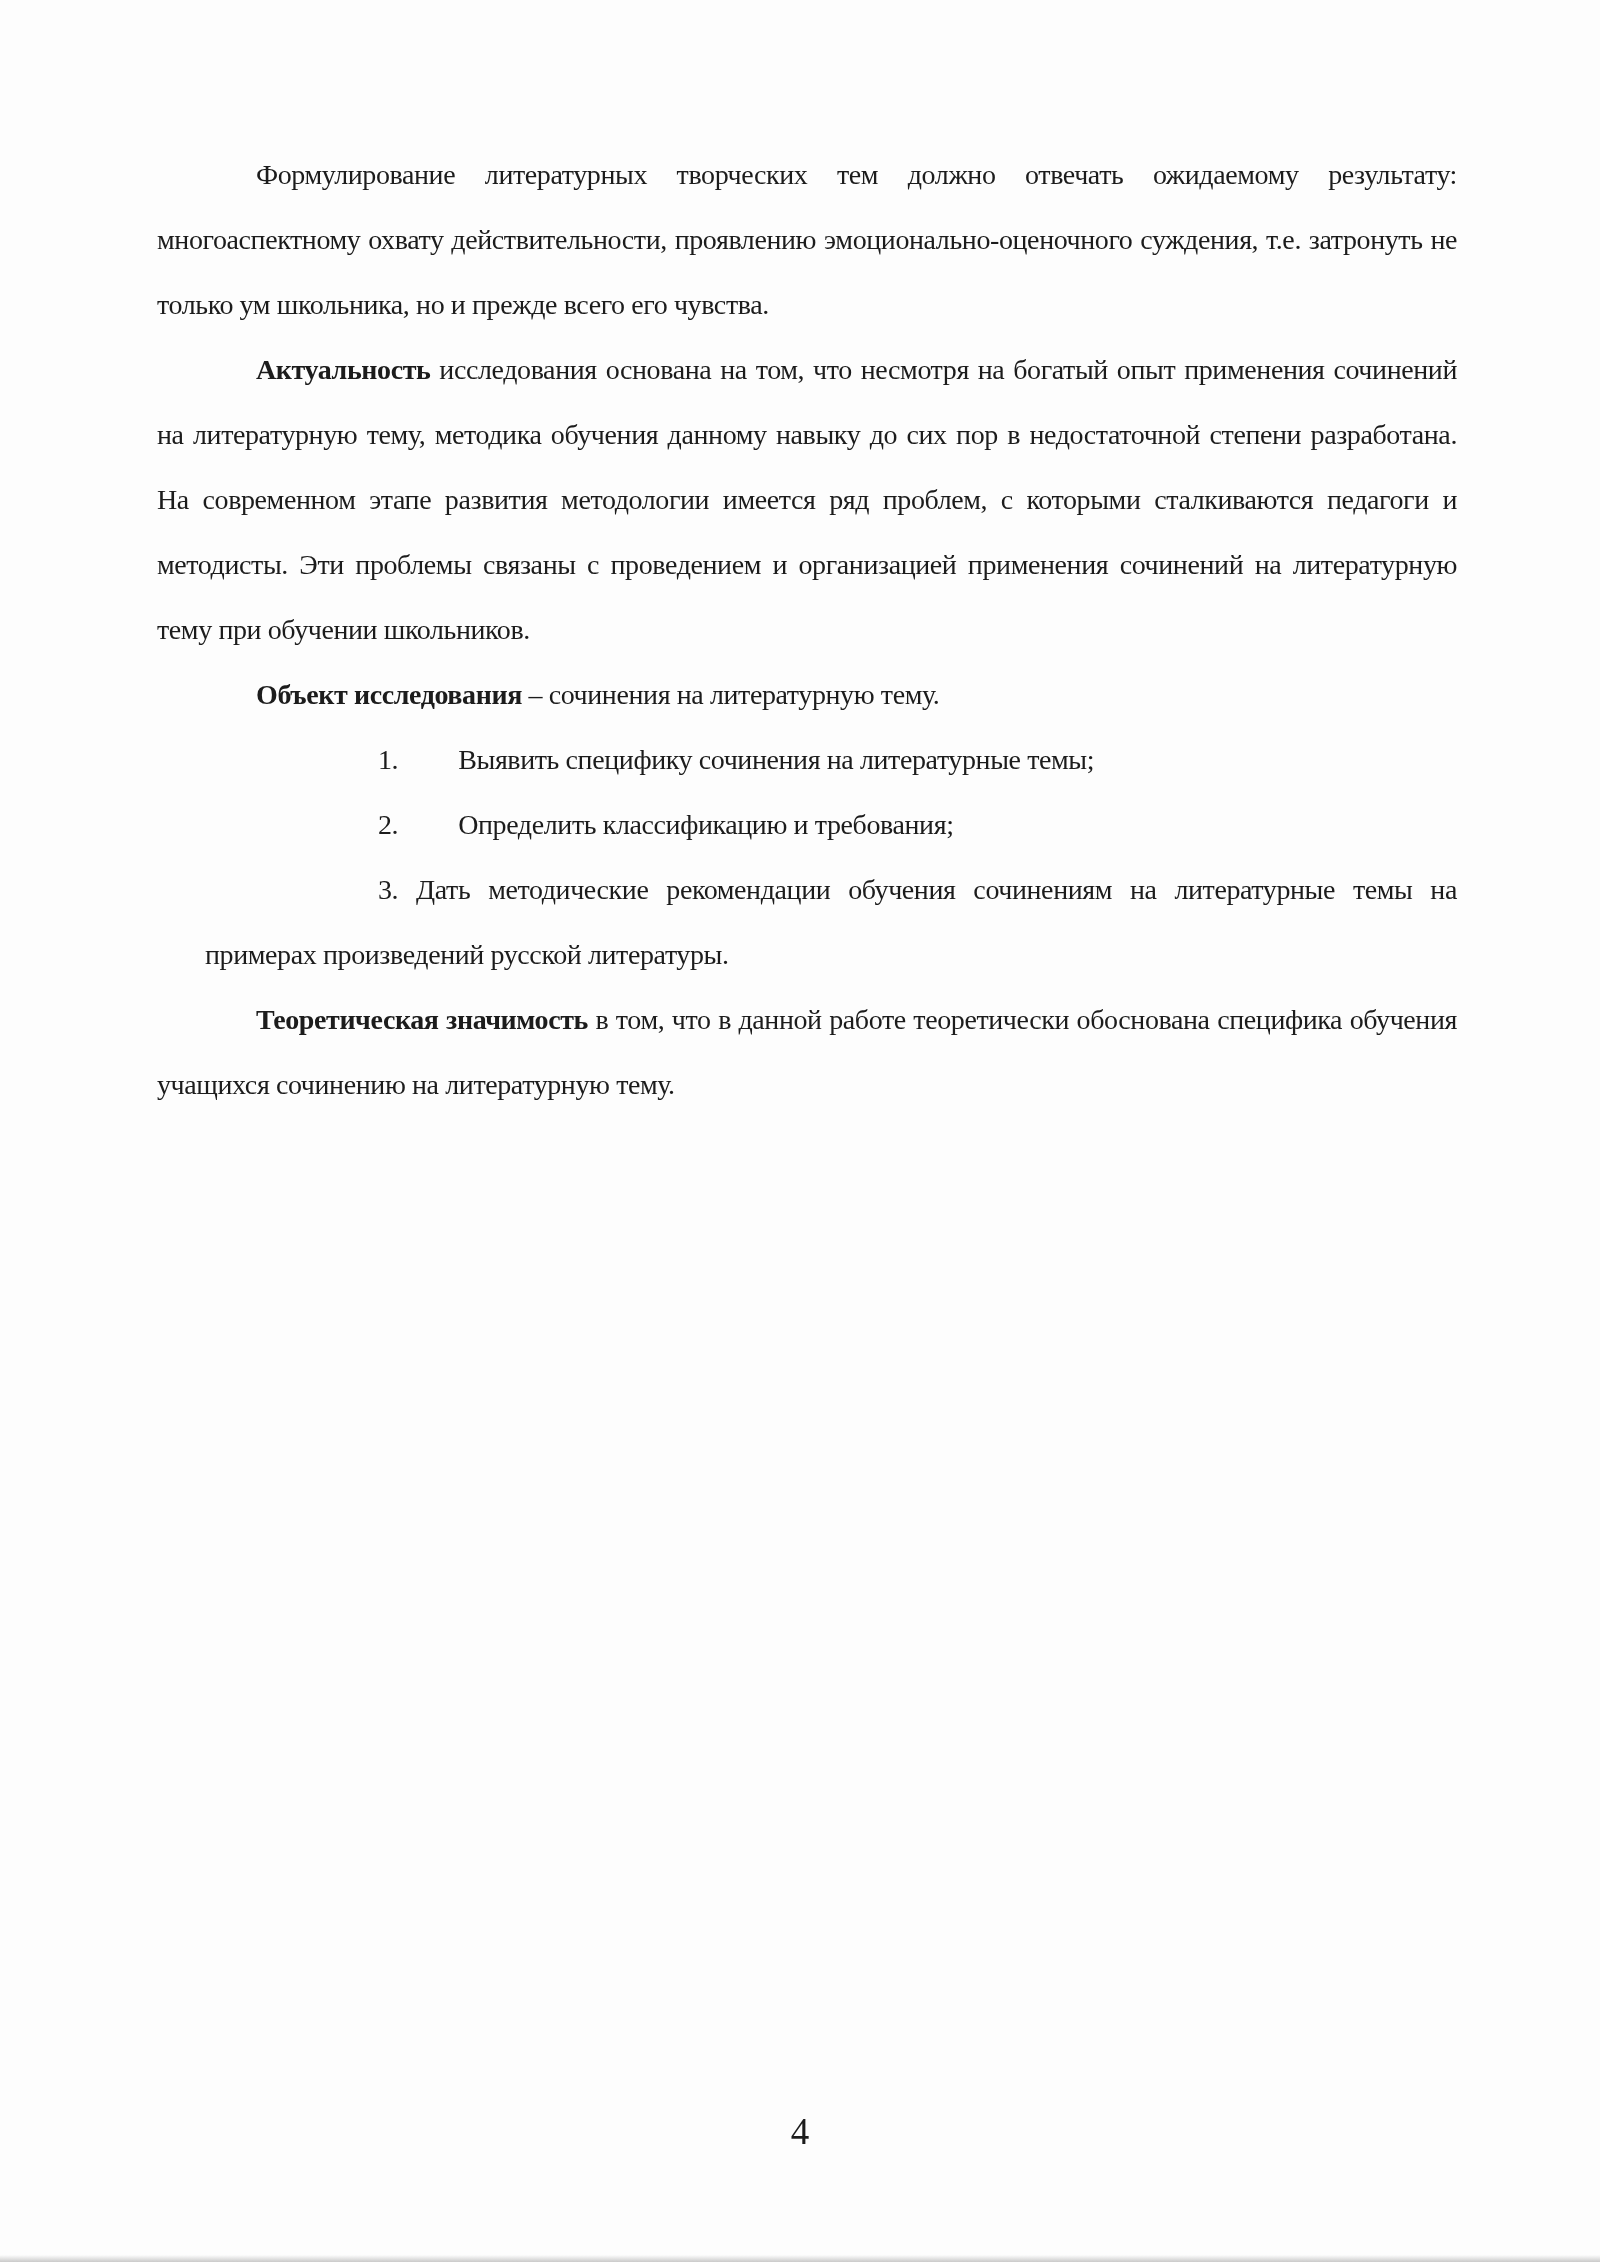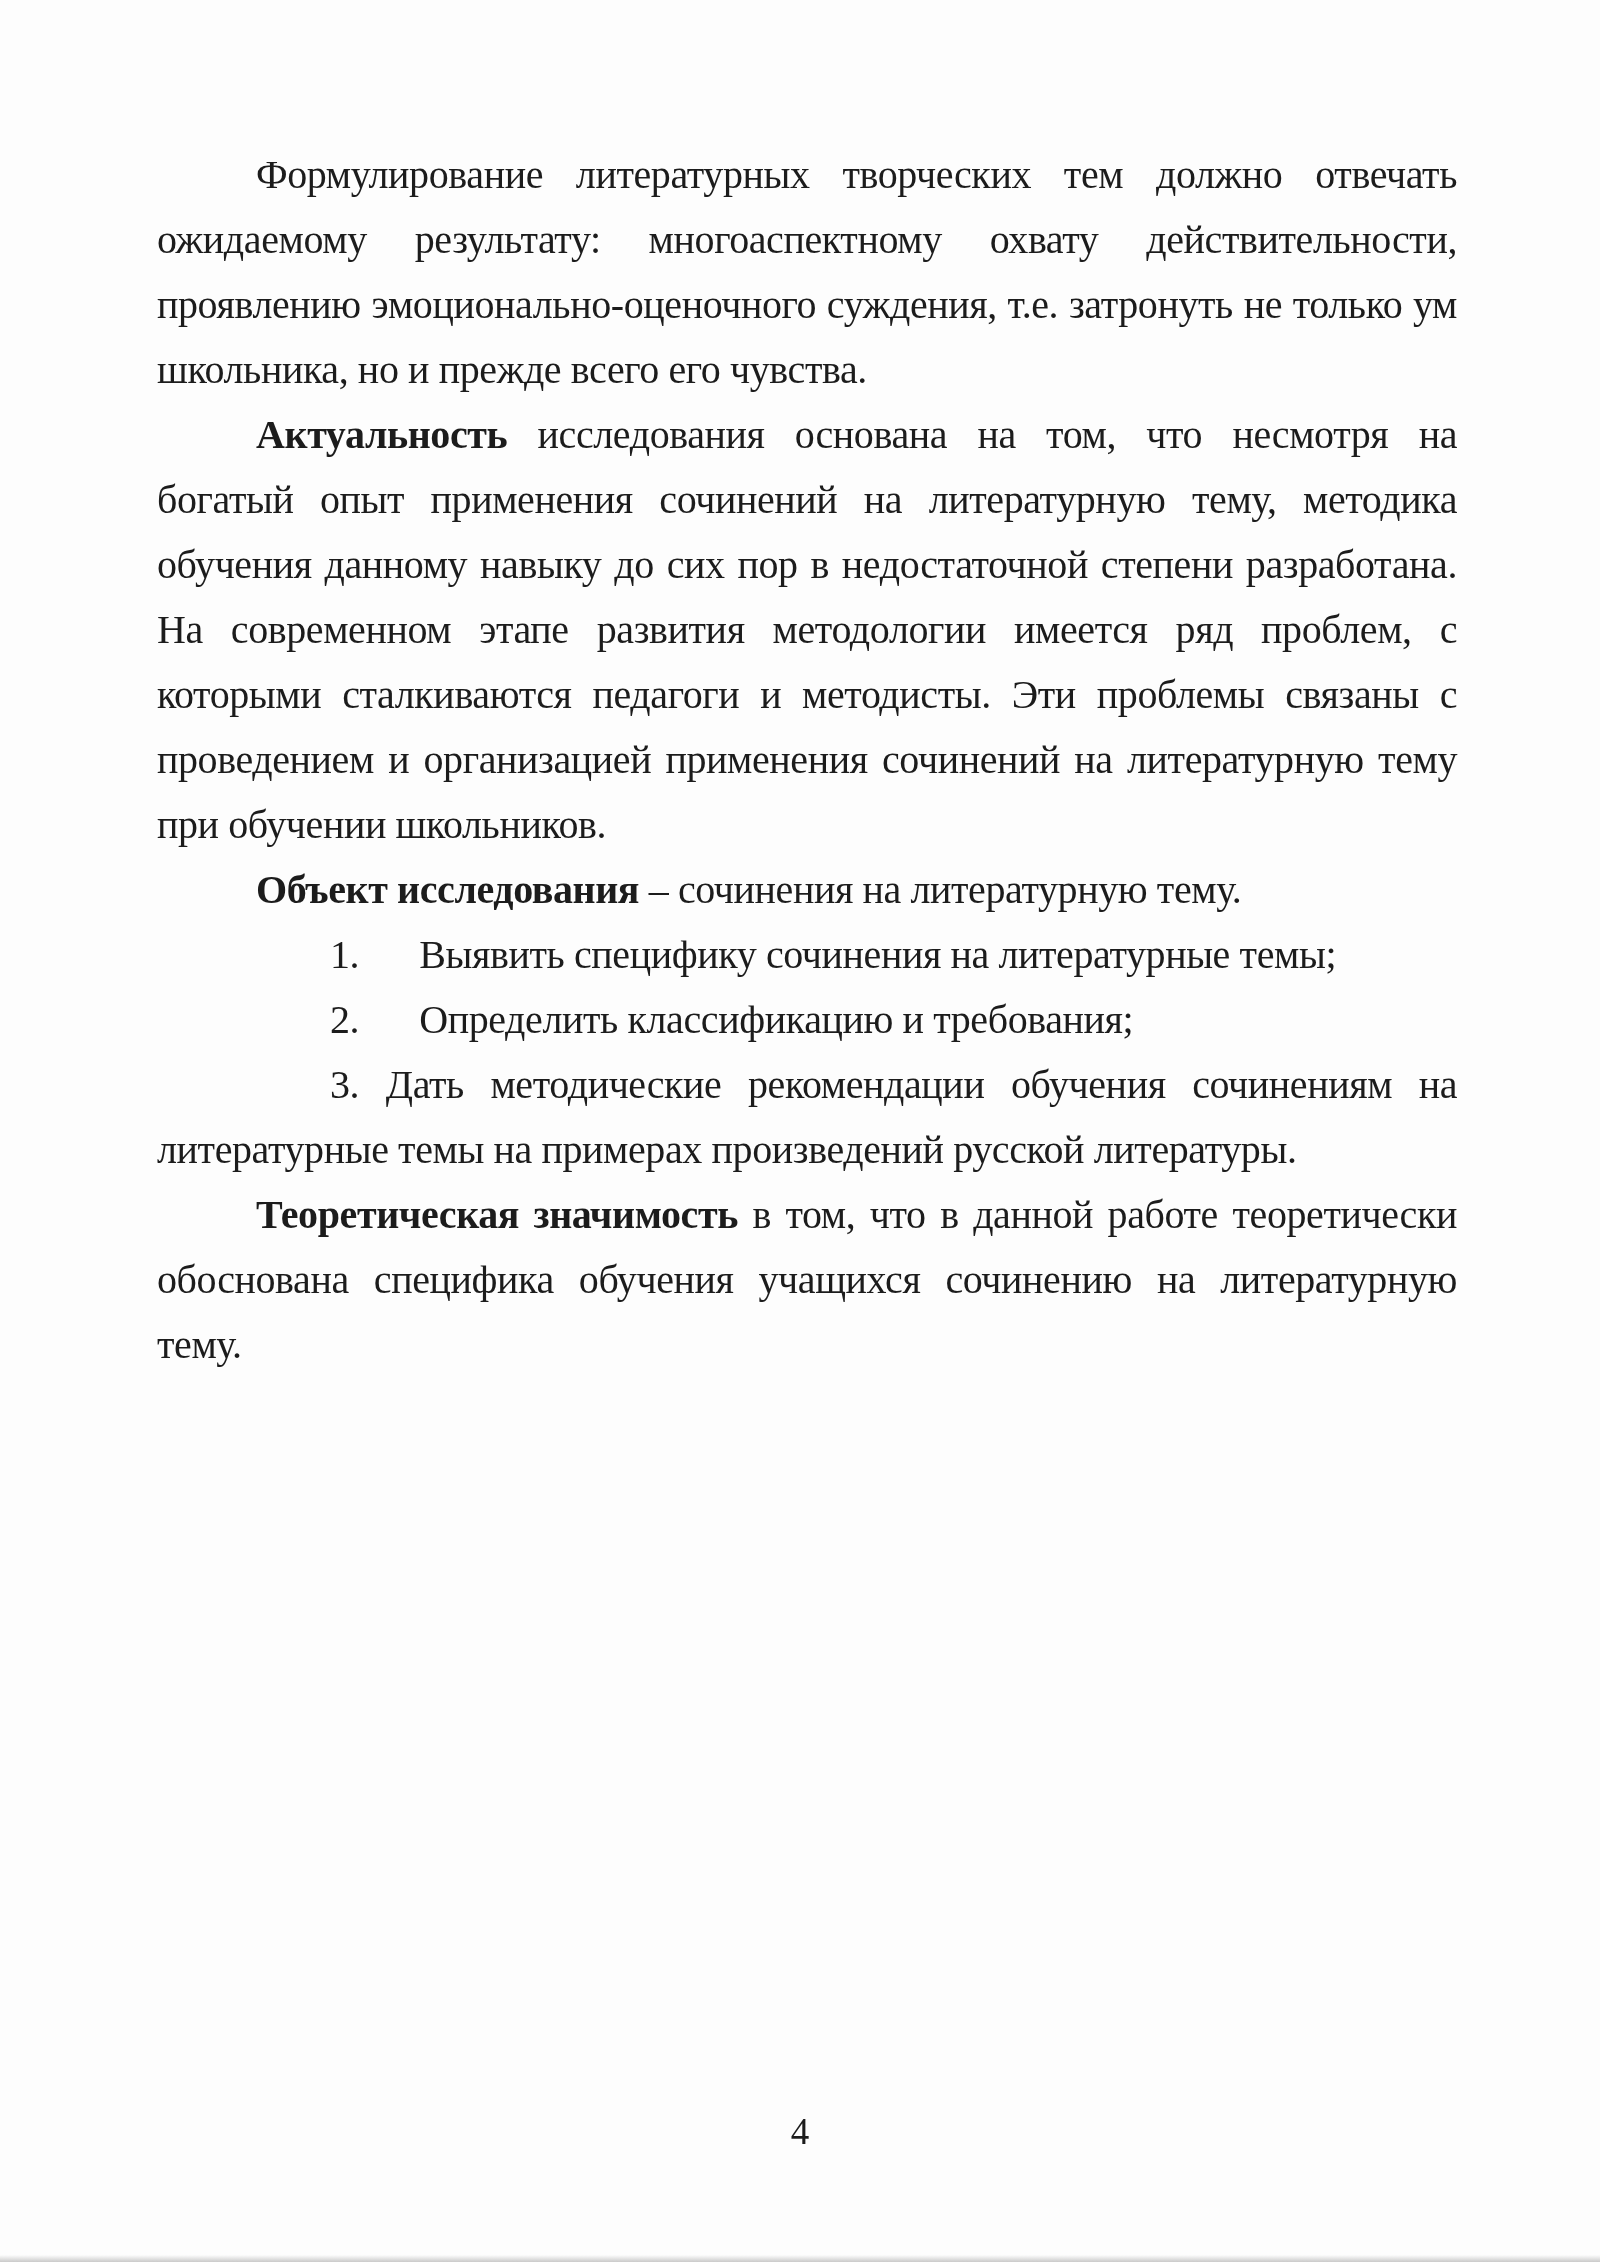--- a/index.html
+++ b/index.html
@@ -17,35 +17,36 @@
   }
   .page {
     position: absolute;
     inset: 0;
   }
   .doc-body {
     position: absolute;
     left: 157px;
     top: 142px;
     width: 1300px;
-    font-size: 40px;
+    font-size: 28px;
     line-height: 65px;
     letter-spacing: -0.4px;
   }
   .para {
     margin: 0;
     text-align: justify;
     text-indent: 99px;
   }
   .para b {
     font-weight: bold;
   }
   .para.list,
   .para.list-flow {
     text-indent: 173px;
+    margin-left: 48px;
   }
   .tab {
     display: inline-block;
     width: 60px;
   }
   .footer {
     position: absolute;
     left: 0;
     right: 0;
     top: 2112px;

